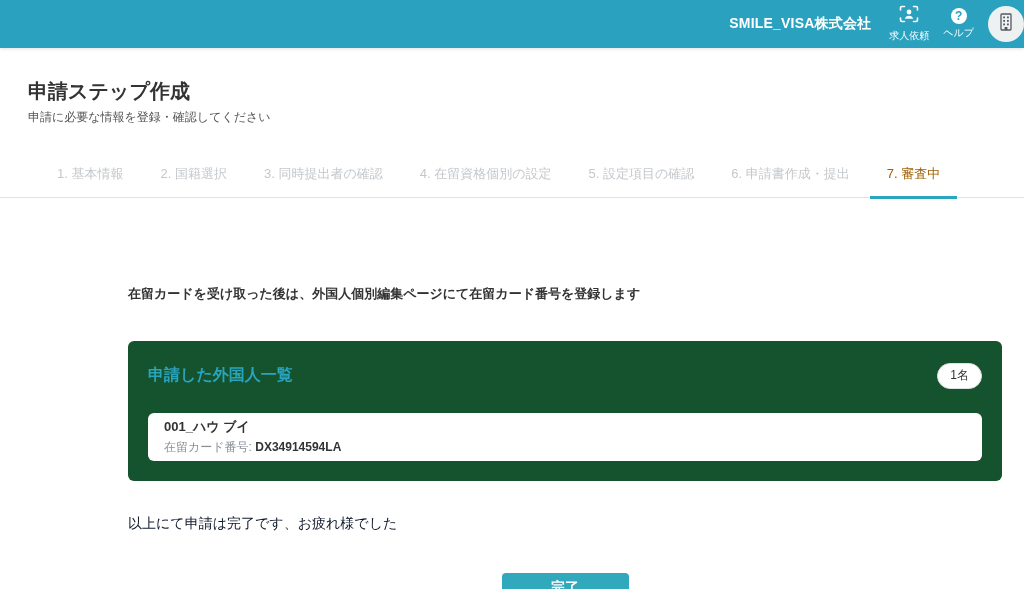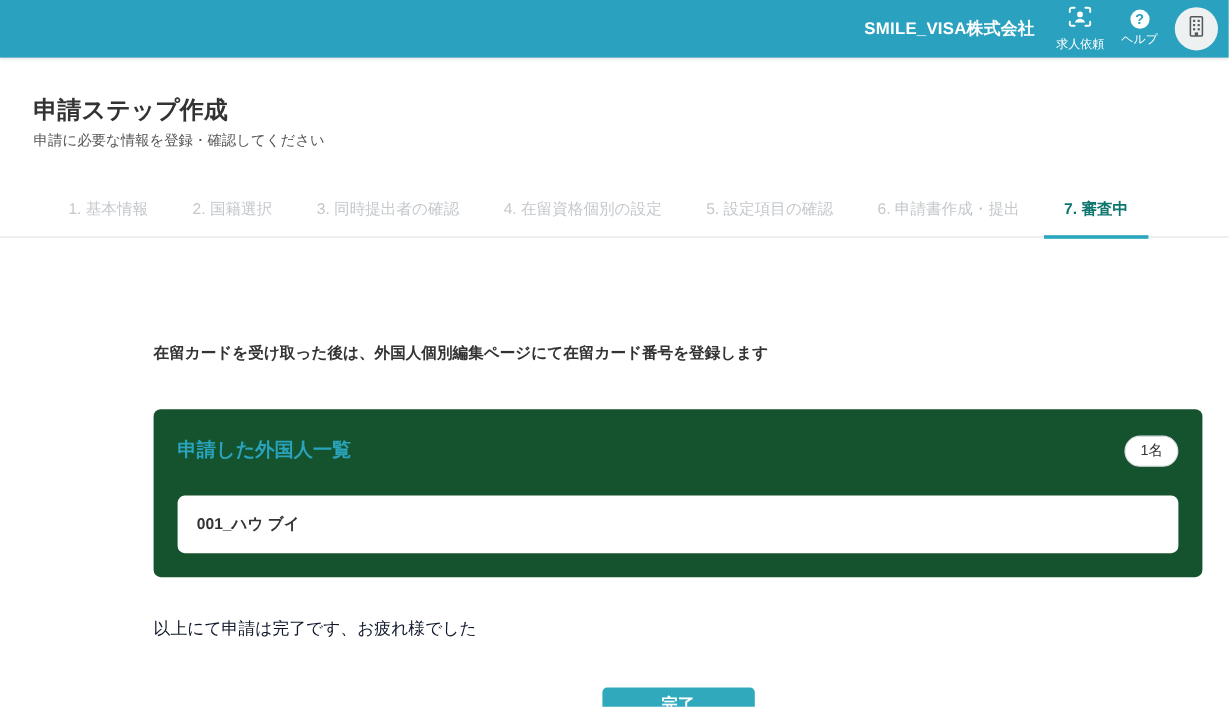--- a/index.html
+++ b/index.html
@@ -1,41 +1,41 @@
 <!DOCTYPE html>
 <html><head>
 <meta charset="utf-8">
 <style>
   * { margin:0; padding:0; box-sizing:border-box; }
   html,body { width:1024px; height:589px; overflow:hidden; background:#fff;
     font-family:"Liberation Sans","DejaVu Sans",sans-serif; color:#333; }
 
   
   .app-header { height:48px; background:#2aa1be; display:flex; align-items:center;
-    justify-content:flex-end; padding-right:9px; box-shadow:0 1px 3px rgba(0,0,0,.12); }
+    justify-content:flex-end; padding-right:0; box-shadow:0 1px 3px rgba(0,0,0,.12); }
   .company-name { color:#fff; font-weight:bold; font-size:14px; margin-right:18px; letter-spacing:.2px; }
   .header-nav-item { display:flex; flex-direction:column; align-items:center;
     justify-content:center; margin-right:14px; cursor:pointer; }
   .header-nav-item .nav-label { color:#fff; font-size:10px; margin-top:2px; }
   .help-circle { width:16px; height:16px; border-radius:50%; background:#fff; color:#2aa1be;
     font-size:12px; font-weight:bold; display:flex; align-items:center; justify-content:center; line-height:1; }
   .avatar { width:36px; height:36px; border-radius:50%; background:#eef1f2;
     display:flex; align-items:center; justify-content:center; cursor:pointer; }
 
   
   .title-block { padding:30px 28px 0; }
   .page-title { font-size:20px; font-weight:bold; color:#333; }
   .page-subtitle { margin-top:4px; font-size:12px; color:#555; }
 
   
   .steps { margin-top:27px; display:flex; gap:3px; padding-left:40px; padding-right:20px;
     border-bottom:1px solid #e1e3e6; }
   .step { padding:12px 17px 13px; font-size:13px; color:#c4c8cc; white-space:nowrap;
     border-bottom:3px solid transparent; margin-bottom:-2px; cursor:default; }
-  .step.active { color:#0f766e; font-weight:bold; border-bottom-color:#2aa6be; }
+  .step.active { color:#a16207; font-weight:normal; border-bottom-color:#2aa6be; }
 
   
   .content { width:874px; margin-left:128px; }
   .instruction { margin-top:87px; font-size:13px; font-weight:bold; color:#333; }
 
   .card { margin-top:38px; background:#14532d; border-radius:6px; padding:22px 20px 20px; }
   .card-header { display:flex; justify-content:space-between; align-items:center; }
   .card-title { font-size:16px; font-weight:bold; color:#2aa3bd; }
   .count-badge { background:#fff; border:1px solid #dcdfe3; border-radius:13px;
     padding:4px 12px; font-size:12px; color:#333; line-height:1.3; }
@@ -118,20 +118,23 @@
 
     <div class="card">
       <div class="card-header">
         <span class="card-title">申請した外国人一覧</span>
         <span class="count-badge">1名</span>
       </div>
 
       <div class="person-row">
         <div>
           <div class="person-name">001_ハウ ブイ</div>
+          <div class="person-sub">
+            <span>在留カード番号: </span><b>DX34914594LA</b>
+          </div>
         </div>
       </div>
     </div>
 
     <p class="completion">以上にて申請は完了です、お疲れ様でした</p>
 
     <div class="button-wrap">
       <button class="complete-btn">完了</button>
     </div>
   </section>

